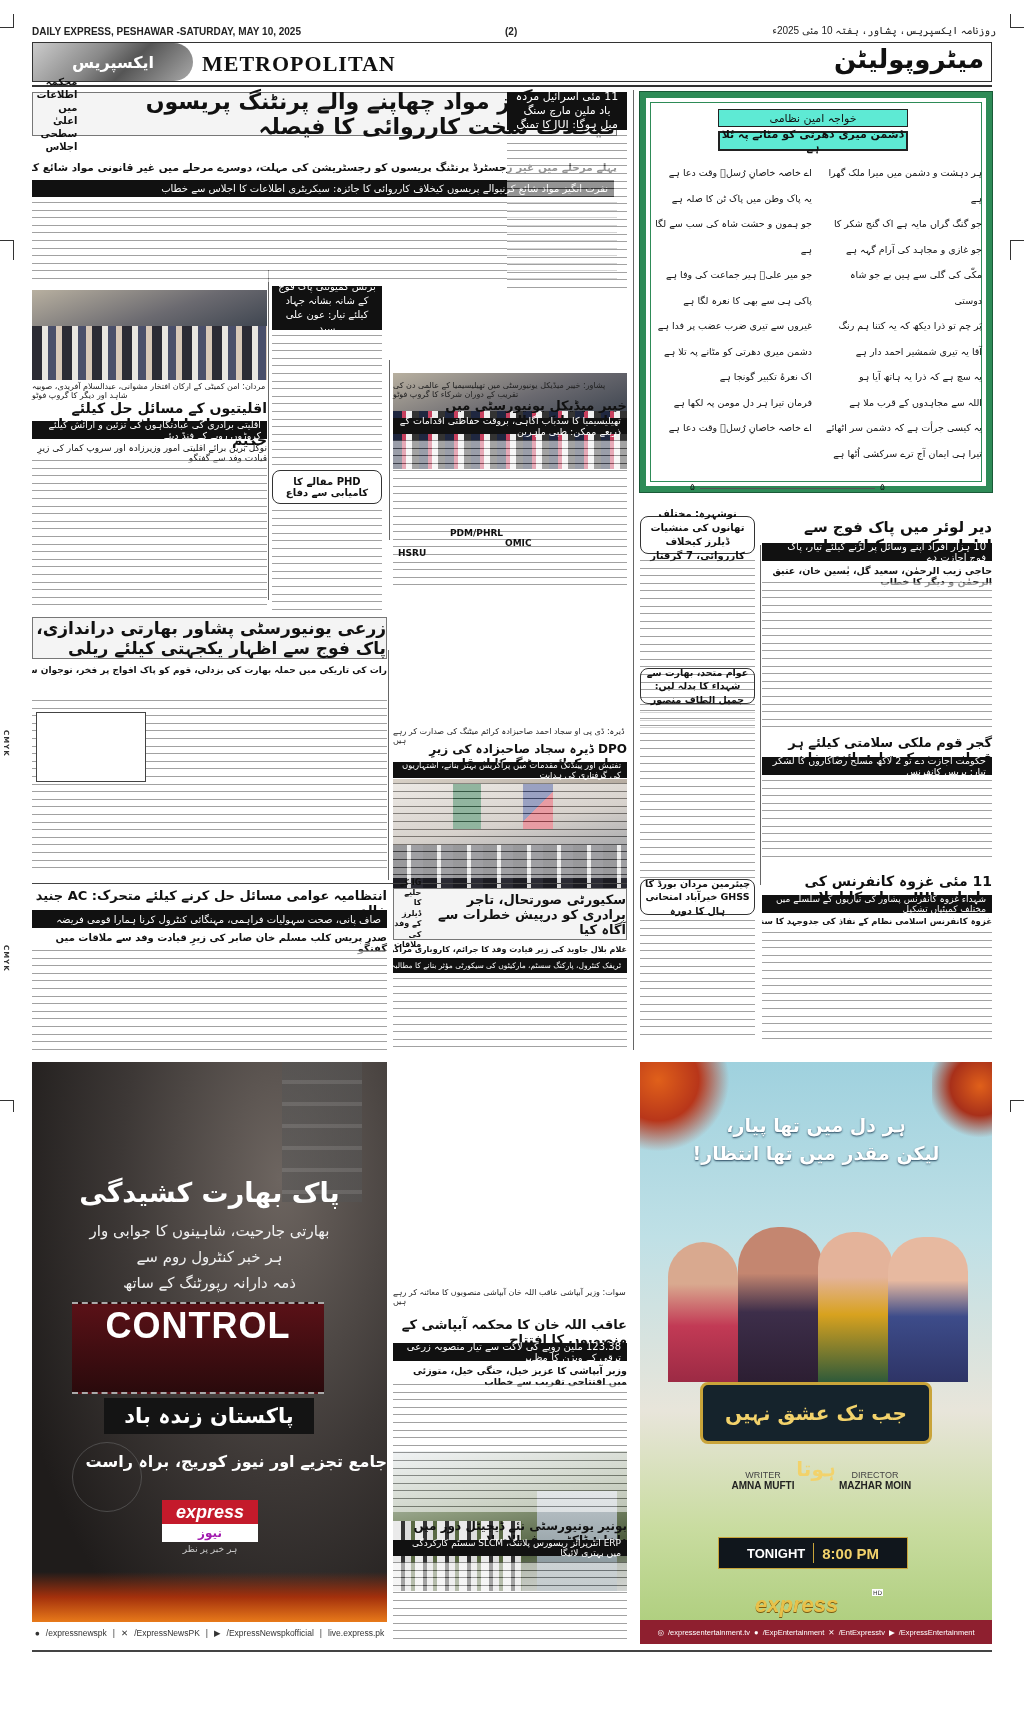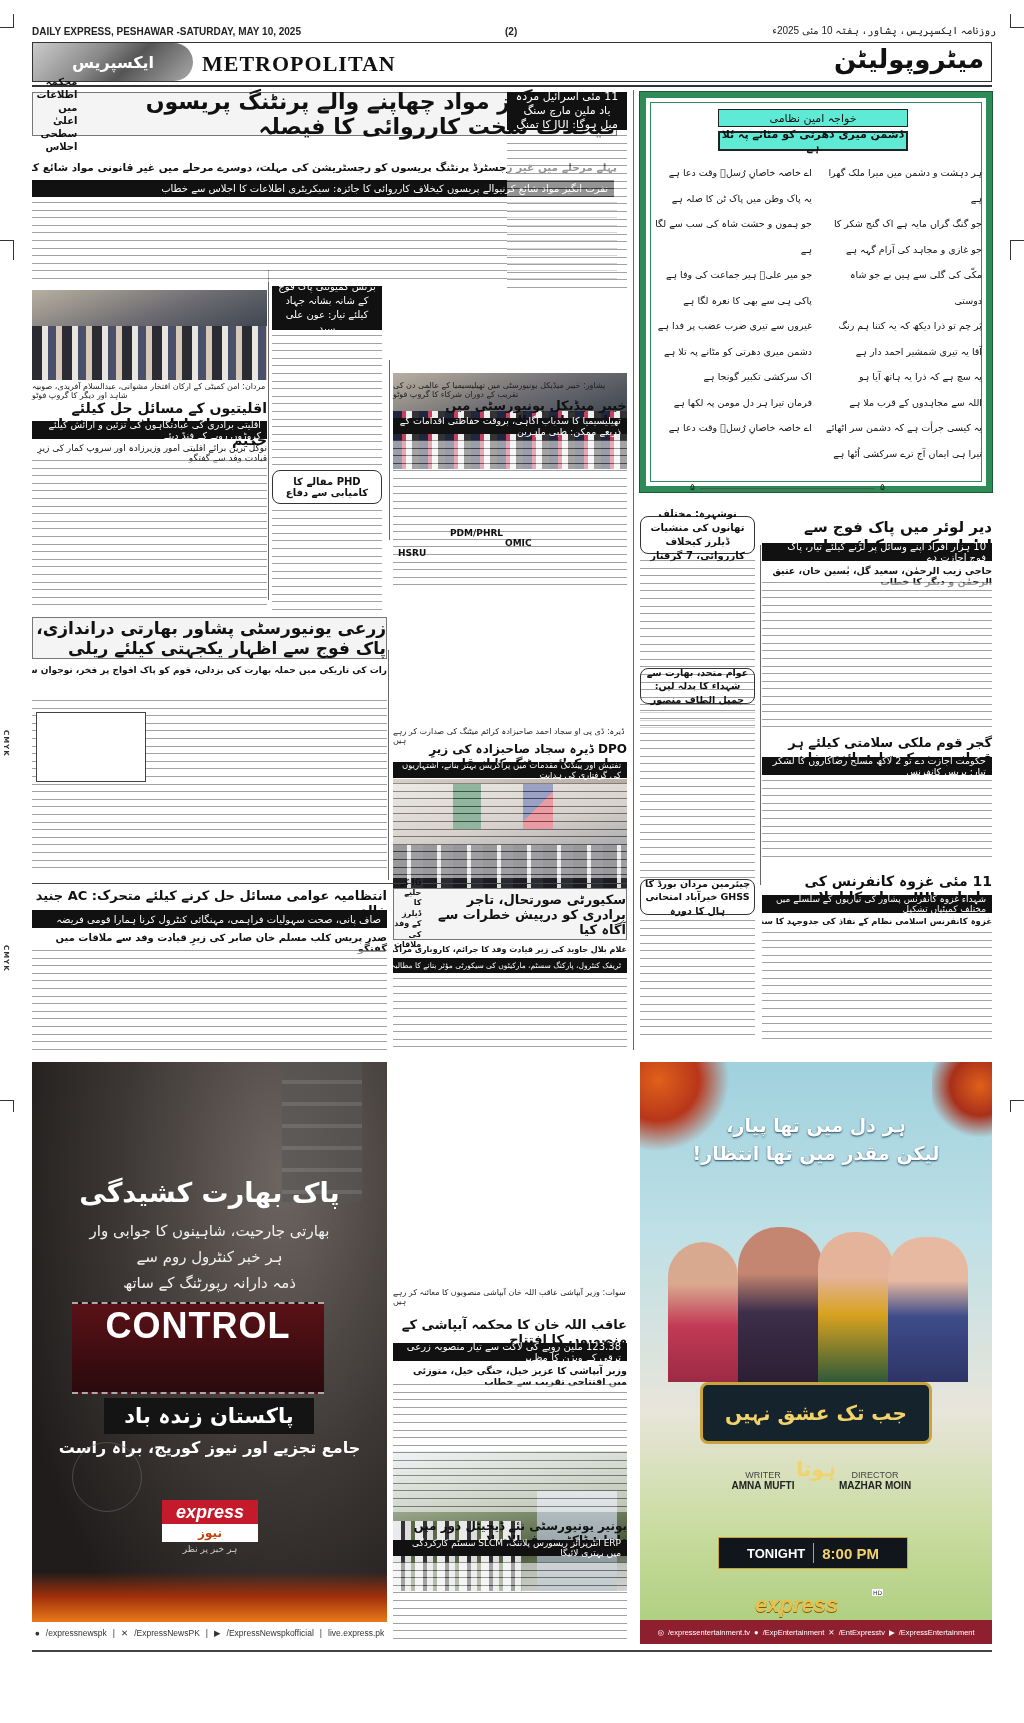--- a/index.html
+++ b/index.html
@@ -116,21 +116,21 @@
   <div>تیرا ہی ایمان آج ترے سرکشی اُٹھا ہے</div>
 </div>
 <div class="abs rtl" style="left:654px;top:160px;width:158px;font-size:9.5px;line-height:25.5px">
   <div>اے خاصہ خاصانِ رُسلؐ وقت دعا ہے</div>
   <div>یہ پاک وطن میں پاک ٹن کا صلہ ہے</div>
   <div>جو ہمون و حشت شاہ کی سب سے لگا ہے</div>
   <div>جو میر علیؐ ہیر جماعت کی وفا ہے</div>
   <div>پاکی ہی سے بھی کا نعرہ لگا ہے</div>
   <div>غیروں سے تیری ضرب عضب پر فدا ہے</div>
   <div>دشمن میری دھرتی کو مٹانے پہ تلا ہے</div>
-  <div>اک سرکشی تکبیر گونجا ہے</div>
+  <div>اک نعرۂ تکبیر گونجا ہے</div>
   <div>فرمان تیرا ہر دل مومن پہ لکھا ہے</div>
   <div>اے خاصہ خاصانِ رُسلؐ وقت دعا ہے</div>
 </div>
 <div class="abs" style="left:690px;top:482px;font-size:9px">۵</div>
 <div class="hrule" style="left:700px;top:488px;width:175px;background:#555"></div>
 <div class="abs" style="left:880px;top:482px;font-size:9px">۵</div>
 
 <div class="abs roundbox" style="left:640px;top:516px;width:115px;height:38px;font-size:10px;line-height:1.4">نوشہرہ: مختلف تھانوں کی منشیات ڈیلرز کیخلاف کارروائی، 7 گرفتار</div>
 <div class="abs textblock" style="left:640px;top:560px;width:115px;height:170px"></div>
 
@@ -191,24 +191,24 @@
 <div class="abs ad-left" style="left:32px;top:1062px;width:355px;height:582px">
   <div style="position:absolute;left:250px;top:0;width:80px;height:140px;background:repeating-linear-gradient(to bottom,#555 0,#555 18px,#777 18px,#777 22px);opacity:.55"></div>
   <div style="position:absolute;left:0;right:0;top:115px;text-align:center;color:#fff;font-weight:bold;font-size:27px;direction:rtl">پاک بھارت کشیدگی</div>
   <div style="position:absolute;left:0;right:0;top:160px;text-align:center;color:#f1f1f1;font-size:15px;direction:rtl">بھارتی جارحیت، شاہینوں کا جوابی وار</div>
   <div style="position:absolute;left:0;right:0;top:186px;text-align:center;color:#f1f1f1;font-size:15px;direction:rtl">ہر خبر کنٹرول روم سے</div>
   <div style="position:absolute;left:0;right:0;top:212px;text-align:center;color:#f1f1f1;font-size:15px;direction:rtl">ذمہ دارانہ رپورٹنگ کے ساتھ</div>
   <div class="cr-box" style="position:absolute;left:40px;top:240px;width:252px;height:92px;border-top:2px dashed #aaa;border-bottom:2px dashed #aaa">
     <div style="font-size:36px;line-height:44px">CONTROL</div>
   </div>
   <div style="position:absolute;left:72px;top:336px;width:210px;height:36px;background:#141414;color:#fff;font-size:21px;font-weight:bold;text-align:center;line-height:36px;direction:rtl">پاکستان زندہ باد</div>
-  <div style="position:absolute;left:0;right:0;top:376px;text-align:center;color:#fff;font-weight:bold;font-size:16px;direction:rtl">جامع تجزیے اور نیوز کوریج، براہ راست</div>
+  <div style="position:absolute;left:0;right:0;top:390px;color:#fff;font-weight:bold;font-size:16px;direction:rtl">جامع تجزیے اور نیوز کوریج، براہ راست</div>
   <div style="position:absolute;left:40px;top:380px;width:70px;height:70px;border-radius:50%;border:1px solid #666;opacity:.6"></div>
   <div style="position:absolute;left:130px;top:438px;width:96px;height:24px;background:#c41a2b;color:#fff;font-family:'Liberation Sans',sans-serif;font-weight:bold;font-style:italic;font-size:18px;text-align:center;line-height:24px">express</div>
-  <div style="position:absolute;left:130px;top:462px;width:96px;height:18px;background:#fff;color:#c2410c;font-weight:bold;font-size:12px;text-align:center;line-height:18px;direction:rtl">نیوز</div>
+  <div style="position:absolute;left:130px;top:462px;width:96px;height:18px;background:#fff;color:#a21caf;font-weight:bold;font-size:12px;text-align:center;line-height:18px;direction:rtl">نیوز</div>
   <div style="position:absolute;left:130px;top:482px;width:96px;color:#ccc;font-size:9px;text-align:center;direction:rtl">ہر خبر پر نظر</div>
   <div style="position:absolute;left:0;right:0;bottom:22px;height:50px;background:linear-gradient(to top,#e87a1a,#a3300c 50%,transparent)"></div>
   <div class="social" style="position:absolute;left:0;right:0;bottom:0;height:22px;background:#fff">
     <span>●</span>
       <span>/expressnewspk</span>
       <span>|</span>
     <span>✕</span>
       <span>/ExpressNewsPK</span>
       <span>|</span>
     <span>▶</span>

